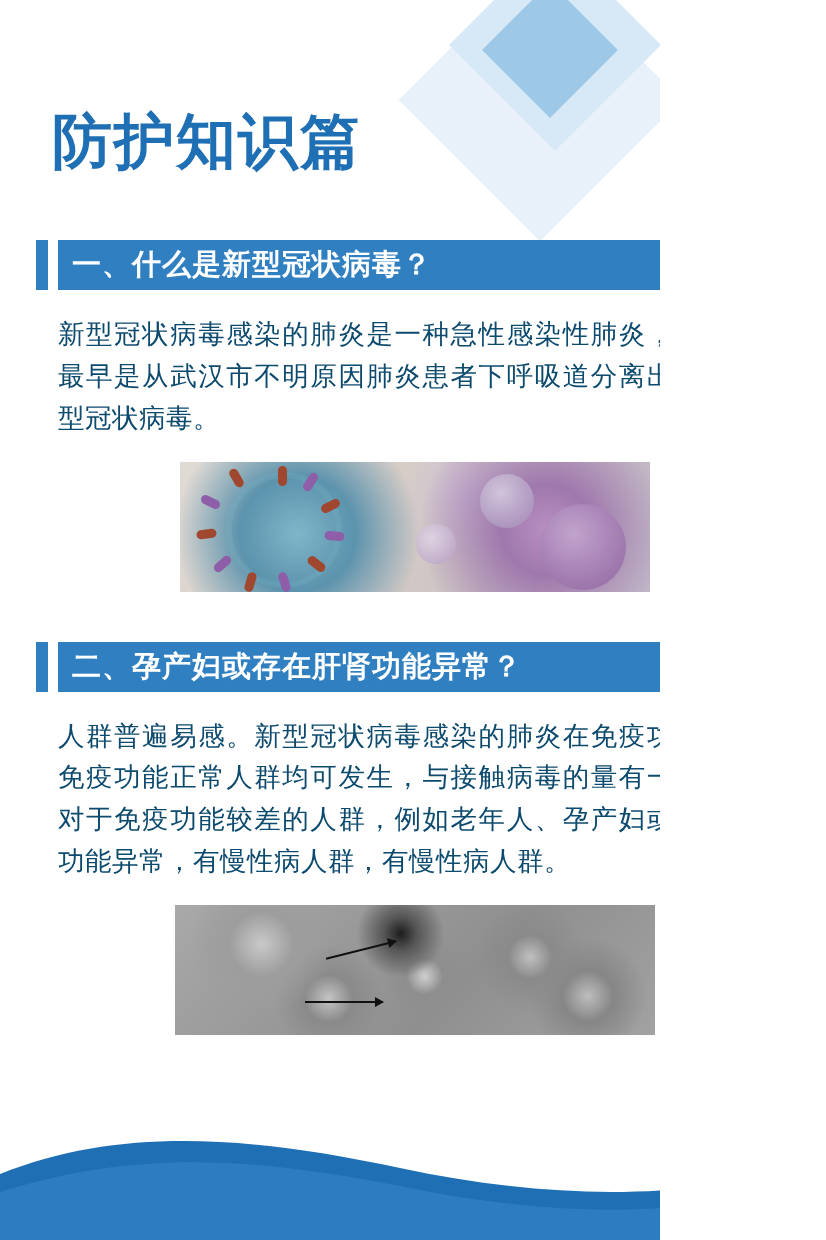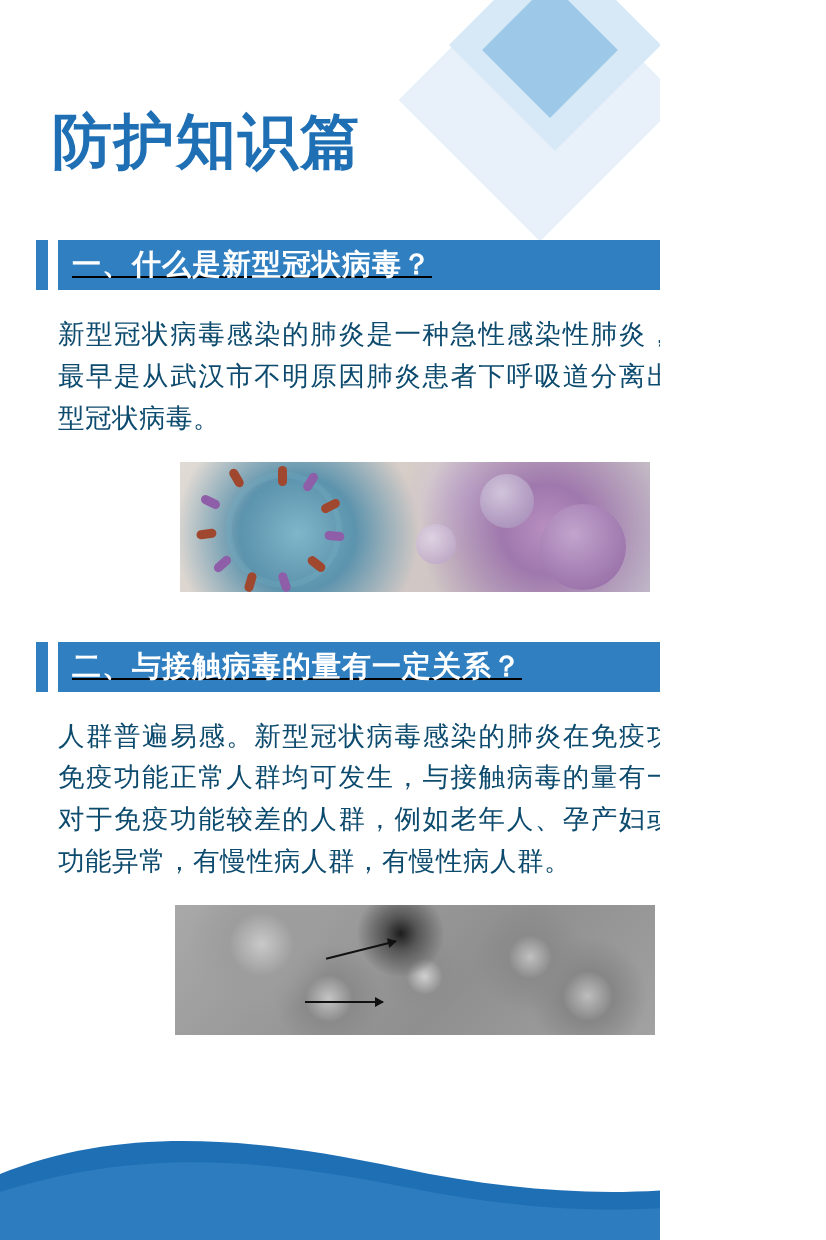--- a/index.html
+++ b/index.html
@@ -70,21 +70,20 @@
     width: 826px;
   }
 
   .section { margin-bottom: 0; }
 
   .section-head {
     display: flex;
     align-items: stretch;
     margin: 0 36px 0 36px;
     height: 50px;
-    text-decoration: underline;
   }
   .head-bar {
     width: 12px;
     background: #2f7fc1;
     margin-right: 10px;
     flex: 0 0 12px;
   }
   .head-band {
     flex: 1 1 auto;
     background: #2f7fc1;
@@ -242,21 +241,21 @@
         <div class="spike" style="left:52px;top:6px;transform:rotate(330deg);"></div>
         <div class="blob blob-a"></div>
         <div class="blob blob-b"></div>
         <div class="blob blob-c"></div>
       </div>
     </div>
 
     <div class="section" style="margin-top:50px;">
       <div class="section-head">
         <div class="head-bar"></div>
-        <div class="head-band">二、与接触病毒的量有一定关系？</div>
+        <div class="head-band">二、孕产妇或存在肝肾功能异常？</div>
       </div>
       <div class="para">人群普遍易感。新型冠状病毒感染的肺炎在免疫功能低下和免疫功能正常人群均可发生，与接触病毒的量有一定关系。对于免疫功能较差的人群，例如老年人、孕产妇或存在肝肾功能异常，有慢性病人群，有慢性病人群。</div>
       <div class="figure fig2">
         <div class="arrow arrow-1"></div>
         <div class="arrow arrow-2"></div>
       </div>
     </div>
 
   </div>
 

